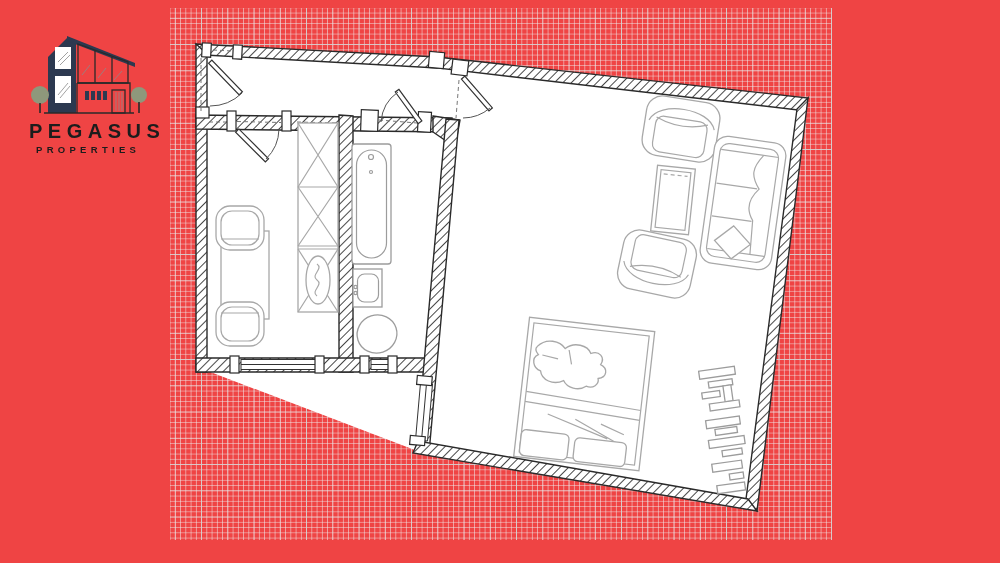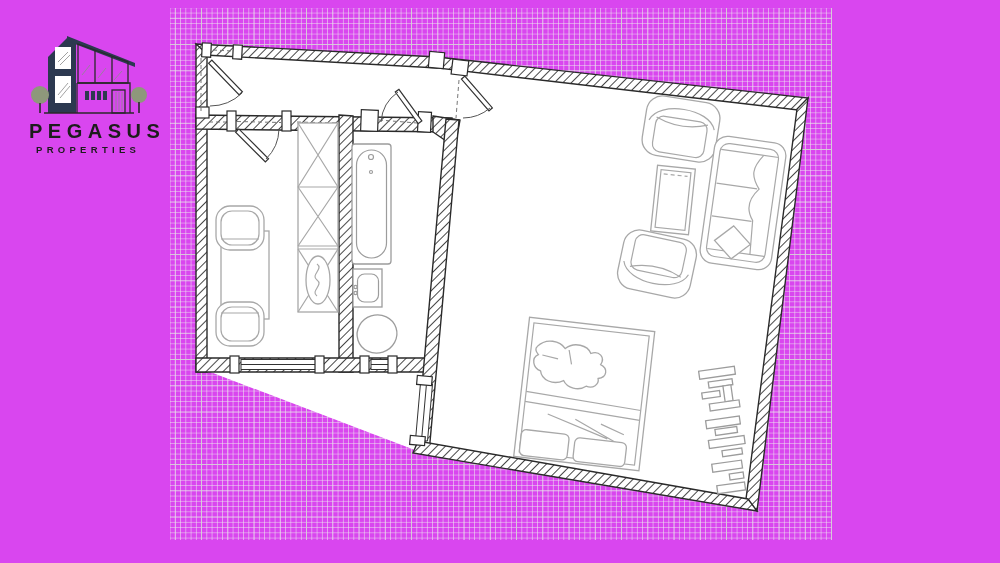--- a/index.html
+++ b/index.html
@@ -1,16 +1,16 @@
 <!DOCTYPE html>
 <html><head>
 <meta charset="utf-8">
 <style>
   html,body{margin:0;padding:0;background:#ffffff;}
-  .canvas{position:relative;width:1000px;height:563px;background:#d946ef;overflow:hidden;
+  .canvas{position:relative;width:1000px;height:563px;background:#ef4444;overflow:hidden;
           font-family:"Liberation Sans", sans-serif;}
   svg{display:block;}
   .brand-name{font-family:"Liberation Sans", sans-serif;font-weight:800;font-size:20px;letter-spacing:5.5px;}
   .brand-tag{font-family:"Liberation Sans", sans-serif;font-weight:700;font-size:9.5px;letter-spacing:4.3px;}
   .wall{fill:url(#hatch);stroke:#2a2a2a;stroke-width:1.4;stroke-linejoin:miter;}
   .jamb{fill:#ffffff;stroke:#2a2a2a;stroke-width:1.2;}
   .winline{stroke:#333333;stroke-width:1;fill:#ffffff;}
   .dash{stroke:#777777;stroke-width:1;stroke-dasharray:4 3;fill:none;}
   .leaf{fill:#ffffff;stroke:#333333;stroke-width:1.2;}
   .swing{fill:none;stroke:#555555;stroke-width:1;}

